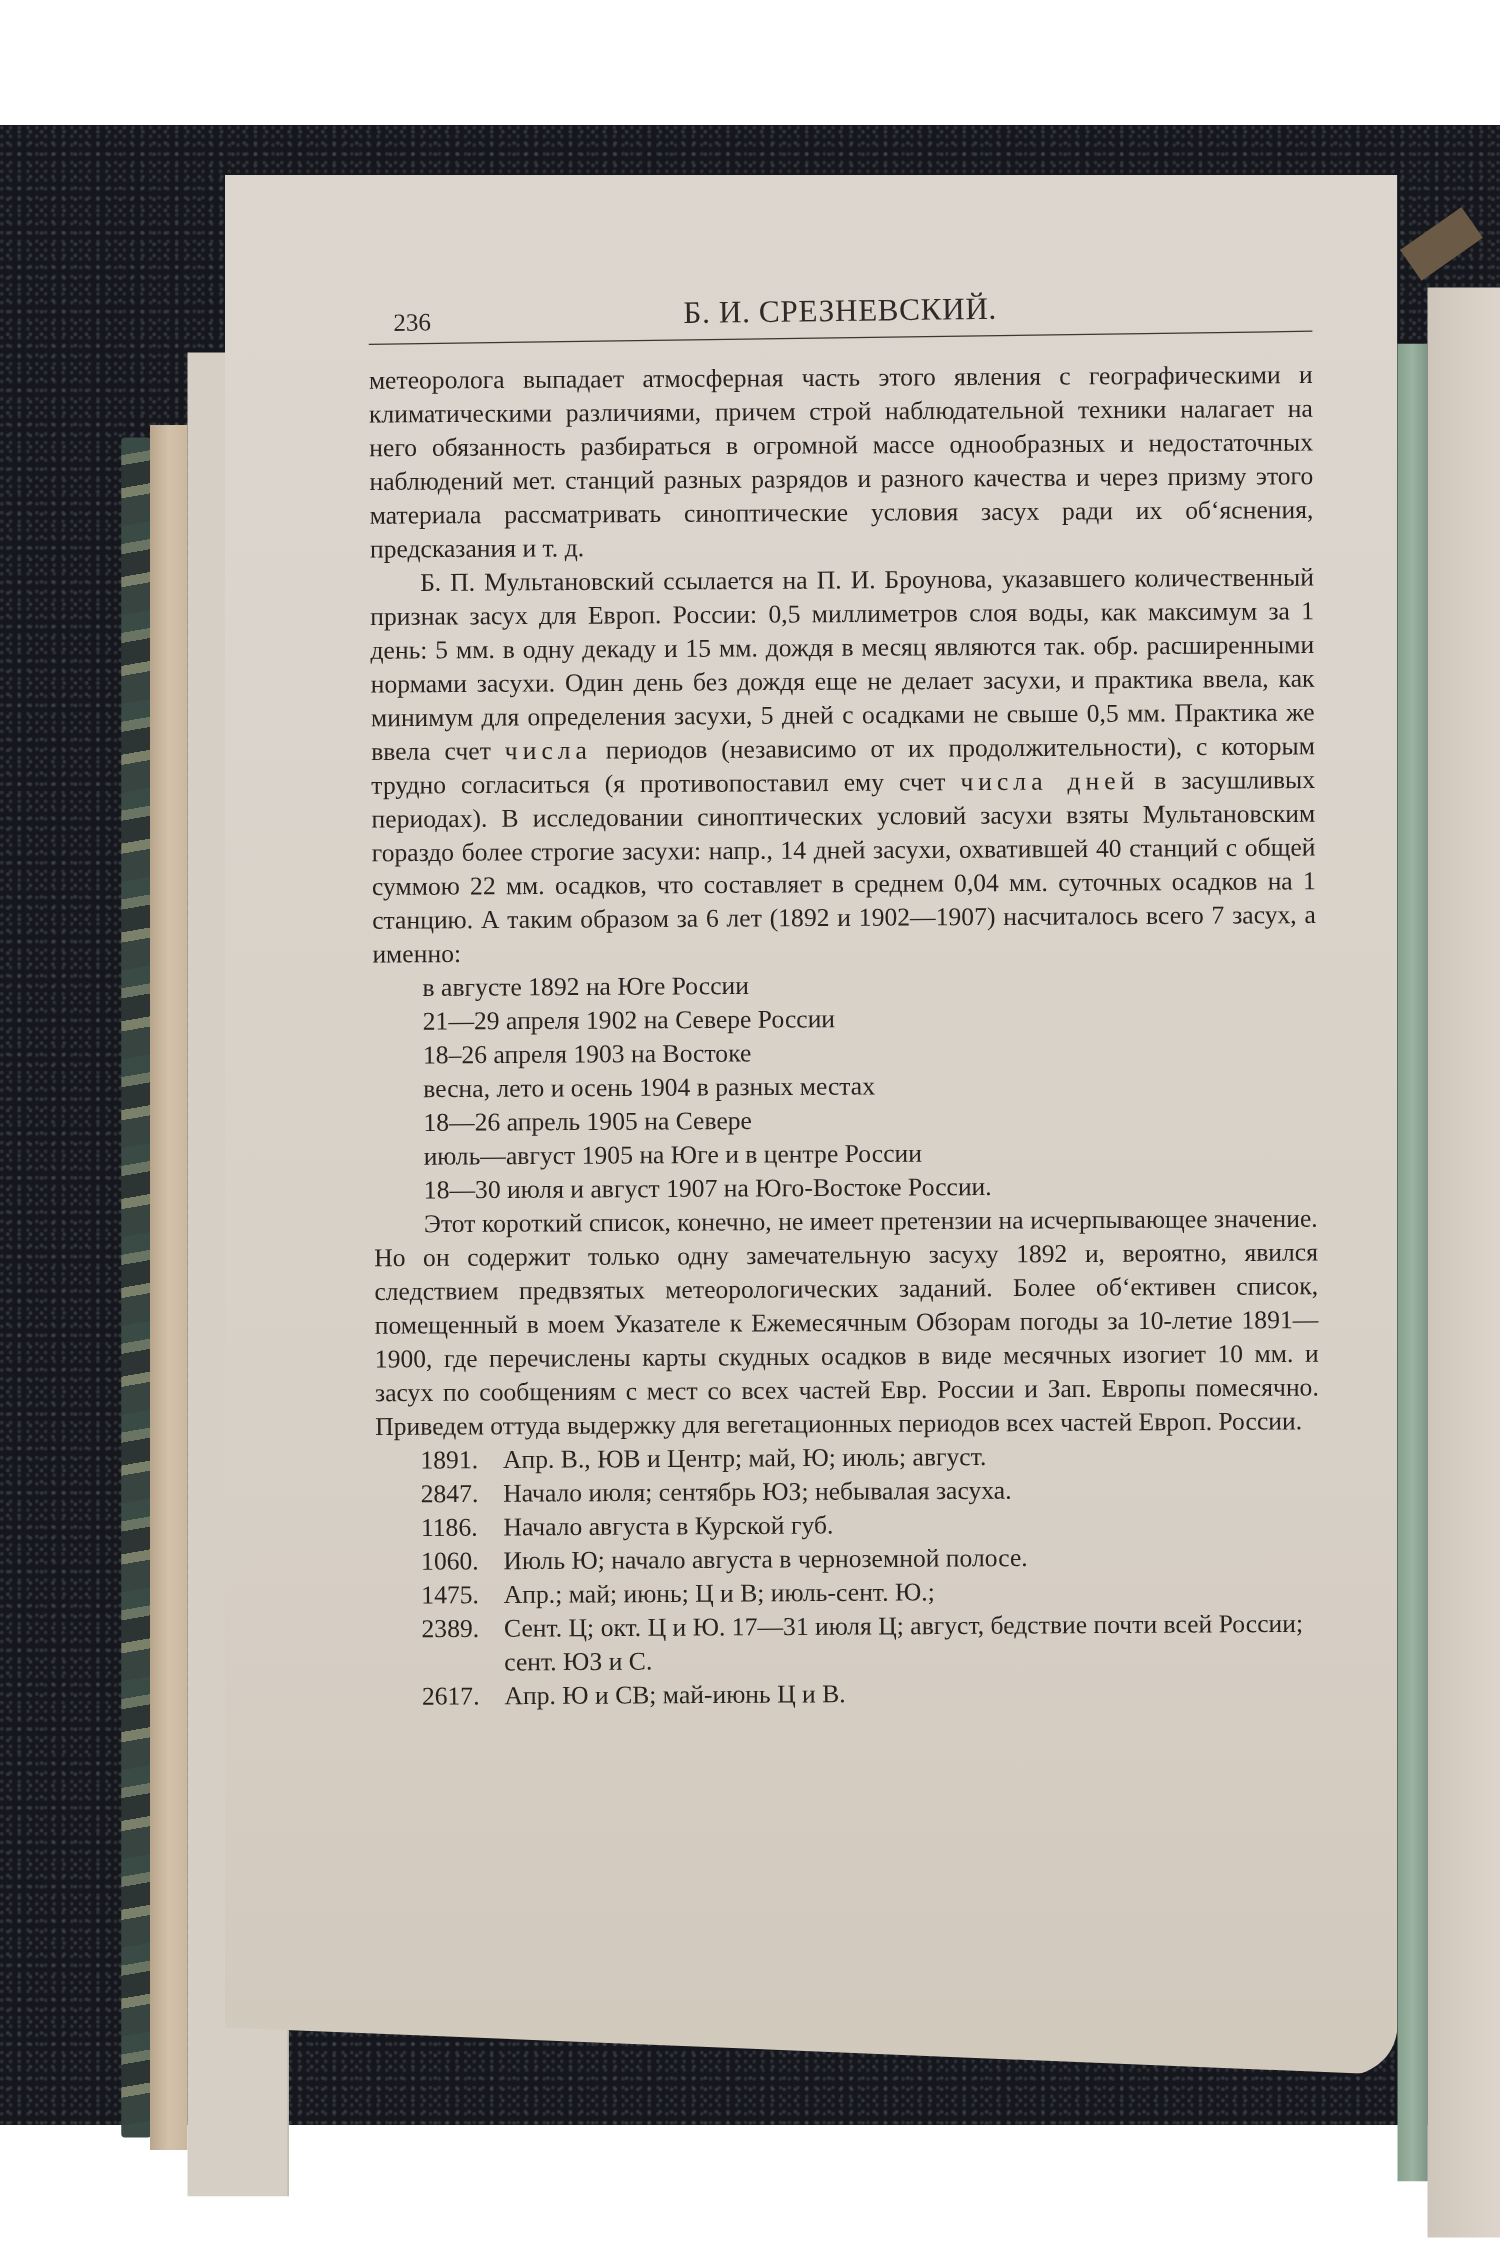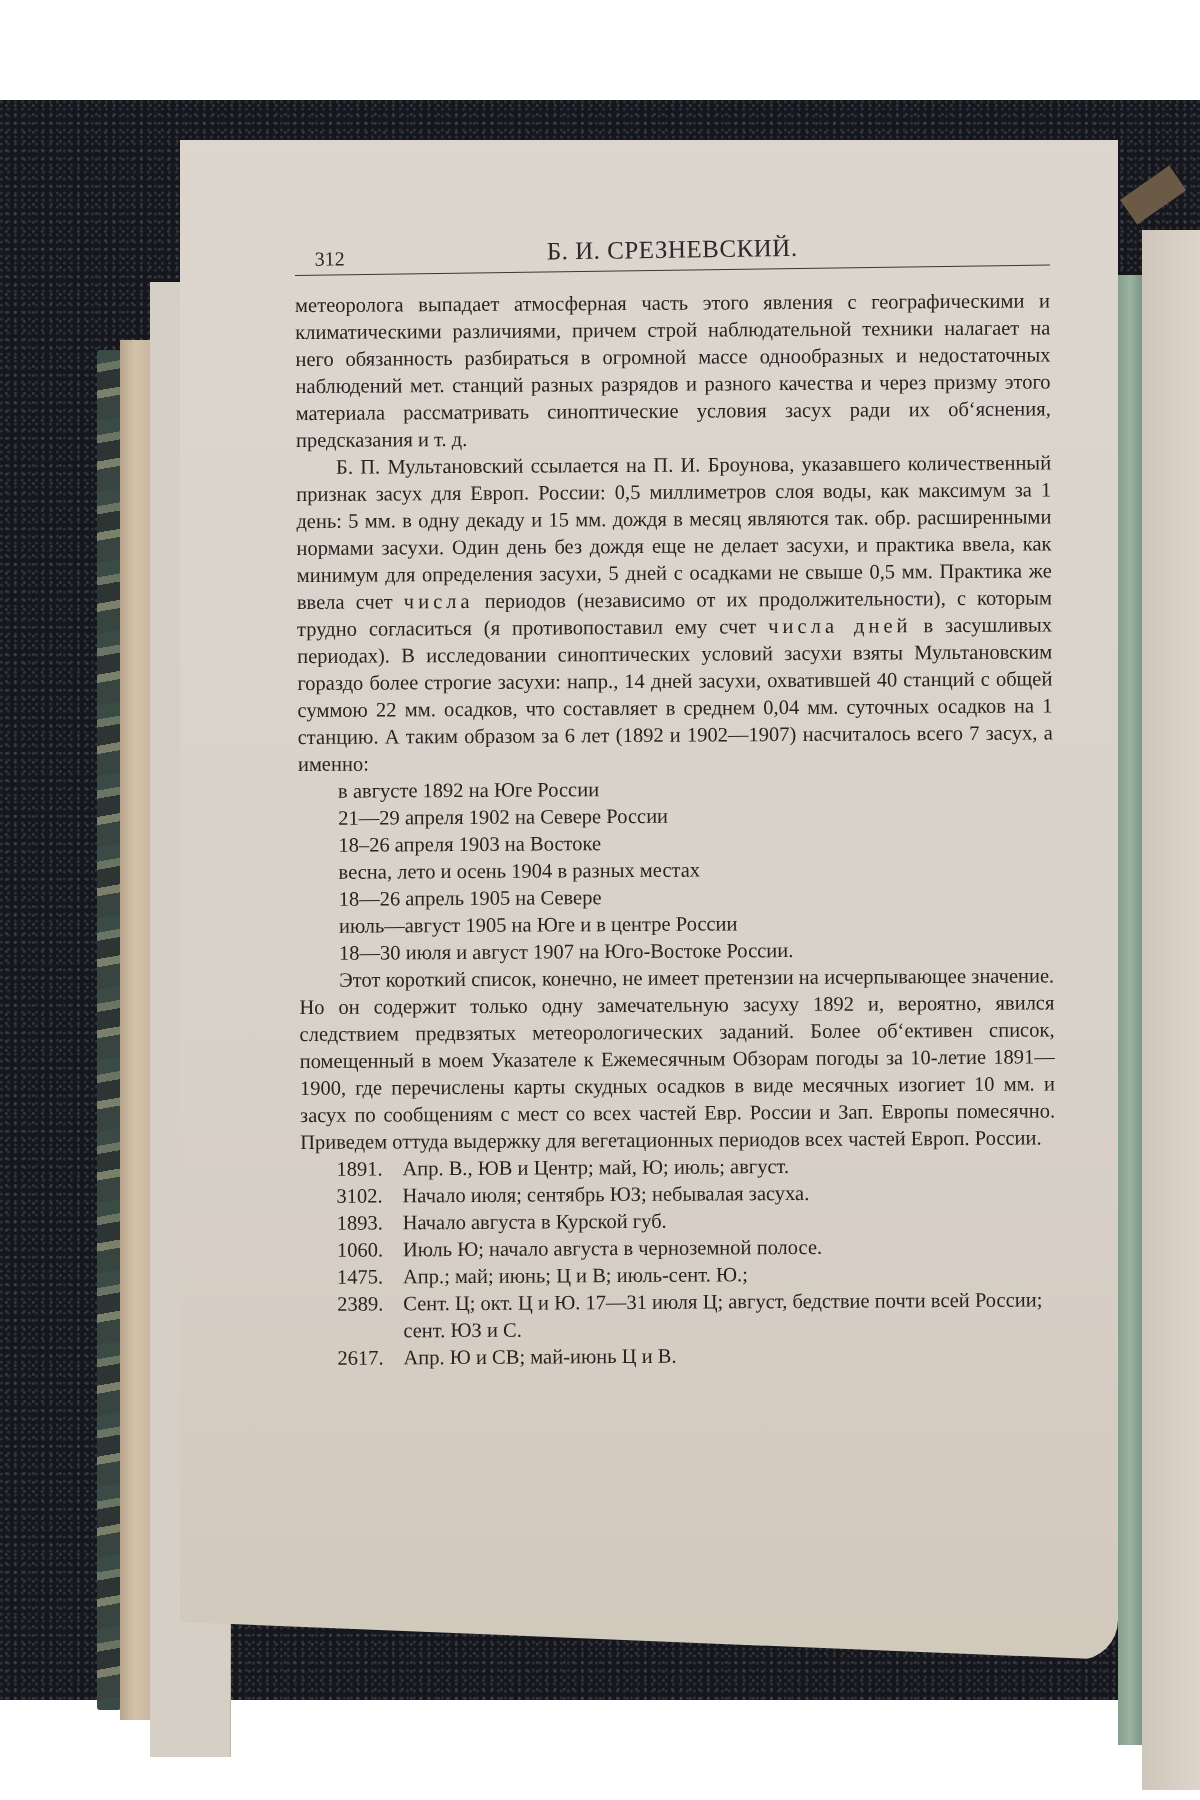--- a/index.html
+++ b/index.html
@@ -85,21 +85,21 @@
   <div class="page-stack"></div>
   <div class="page-under"></div>
   <div class="gutter"></div>
   <div class="right-page"></div>
   <div class="bookmark"></div>
 </div>
 
 <div class="page"></div>
 
 <div class="running-head">
-  <span class="page-number">312</span>
+  <span class="page-number">236</span>
   <span class="running-title">Б. И. СРЕЗНЕВСКИЙ.</span>
 </div>
 
 <div class="body-text">
   <p>метеоролога выпадает атмосферная часть этого явления с географическими и климатическими различиями, причем строй наблюдательной техники налагает на него обязанность разбираться в огромной массе однообразных и недостаточных наблюдений мет. станций разных разрядов и разного качества и через призму этого материала рассматривать синоптические условия засух ради их об‘яснения, предсказания и т. д.</p>
   <p class="indent"><span>Б. П. Мультановский ссылается на П. И. Броунова, указавшего количественный признак засух для Европ. России: 0,5 миллиметров слоя воды, как максимум за 1 день: 5 мм. в одну декаду и 15 мм. дождя в месяц являются так. обр. расширенными нормами засухи. Один день без дождя еще не делает засухи, и практика ввела, как минимум для определения засухи, 5 дней с осадками не свыше 0,5 мм. Практика же ввела счет </span><span class="spaced">числа</span><span> периодов (независимо от их продолжительности), с которым трудно согласиться (я противопоставил ему счет </span><span class="spaced">числа дней</span><span> в засушливых периодах). В исследовании синоптических условий засухи взяты Мультановским гораздо более строгие засухи: напр., 14 дней засухи, охватившей 40 станций с общей суммою 22 мм. осадков, что составляет в среднем 0,04 мм. суточных осадков на 1 станцию. А таким образом за 6 лет (1892 и 1902—1907) насчиталось всего 7 засух, а именно:</span></p>
 
   <div>
     <div class="list-line">в августе 1892 на Юге России</div>
     <div class="list-line">21—29 апреля 1902 на Севере России</div>
@@ -111,25 +111,25 @@
   </div>
 
   <p class="indent">Этот короткий список, конечно, не имеет претензии на исчерпывающее значение. Но он содержит только одну замечательную засуху 1892 и, вероятно, явился следствием предвзятых метеорологических заданий. Более об‘ективен список, помещенный в моем Указателе к Ежемесячным Обзорам погоды за 10-летие 1891—1900, где перечислены карты скудных осадков в виде месячных изогиет 10 мм. и засух по сообщениям с мест со всех частей Евр. России и Зап. Европы помесячно. Приведем оттуда выдержку для вегетационных периодов всех частей Европ. России.</p>
 
   <ul class="year-list">
     <li class="year-item">
         <span class="yr">1891.</span>
         <span class="txt">Апр. В., ЮВ и Центр; май, Ю; июль; август.</span>
       </li>
     <li class="year-item">
-        <span class="yr">3102.</span>
+        <span class="yr">2847.</span>
         <span class="txt">Начало июля; сентябрь ЮЗ; небывалая засуха.</span>
       </li>
     <li class="year-item">
-        <span class="yr">1893.</span>
+        <span class="yr">1186.</span>
         <span class="txt">Начало августа в Курской губ.</span>
       </li>
     <li class="year-item">
         <span class="yr">1060.</span>
         <span class="txt">Июль Ю; начало августа в черноземной полосе.</span>
       </li>
     <li class="year-item">
         <span class="yr">1475.</span>
         <span class="txt">Апр.; май; июнь; Ц и В; июль-сент. Ю.;</span>
       </li>

